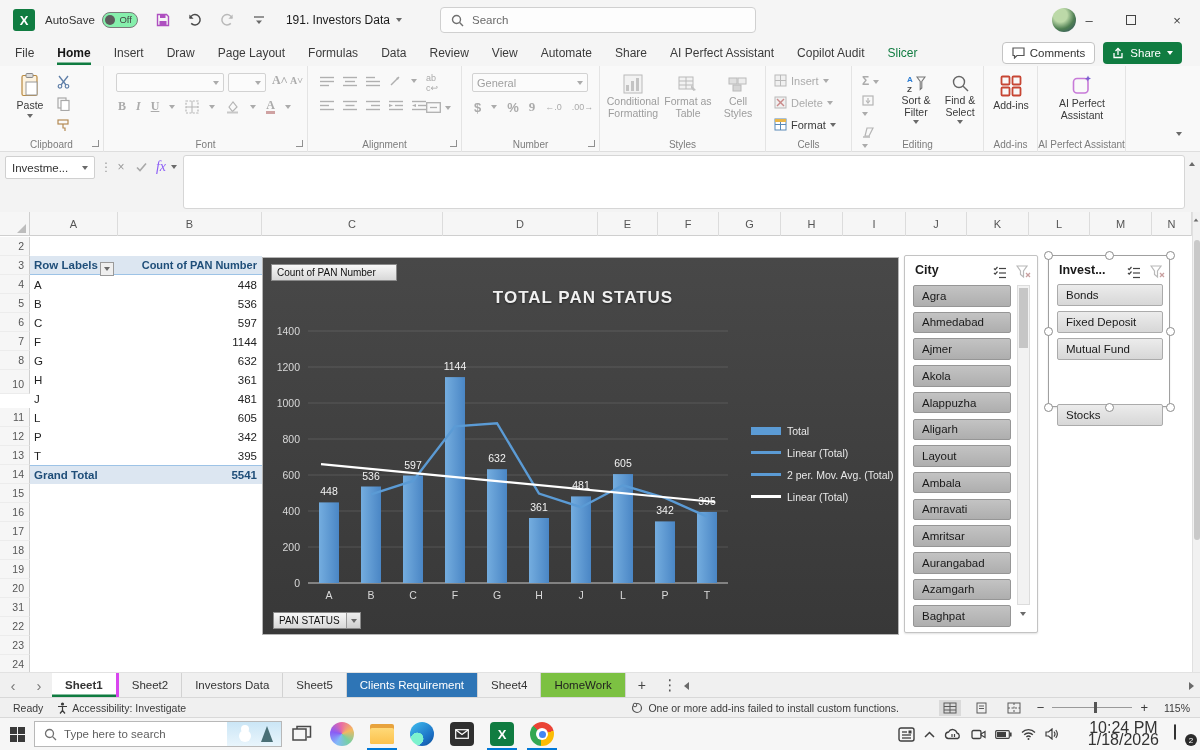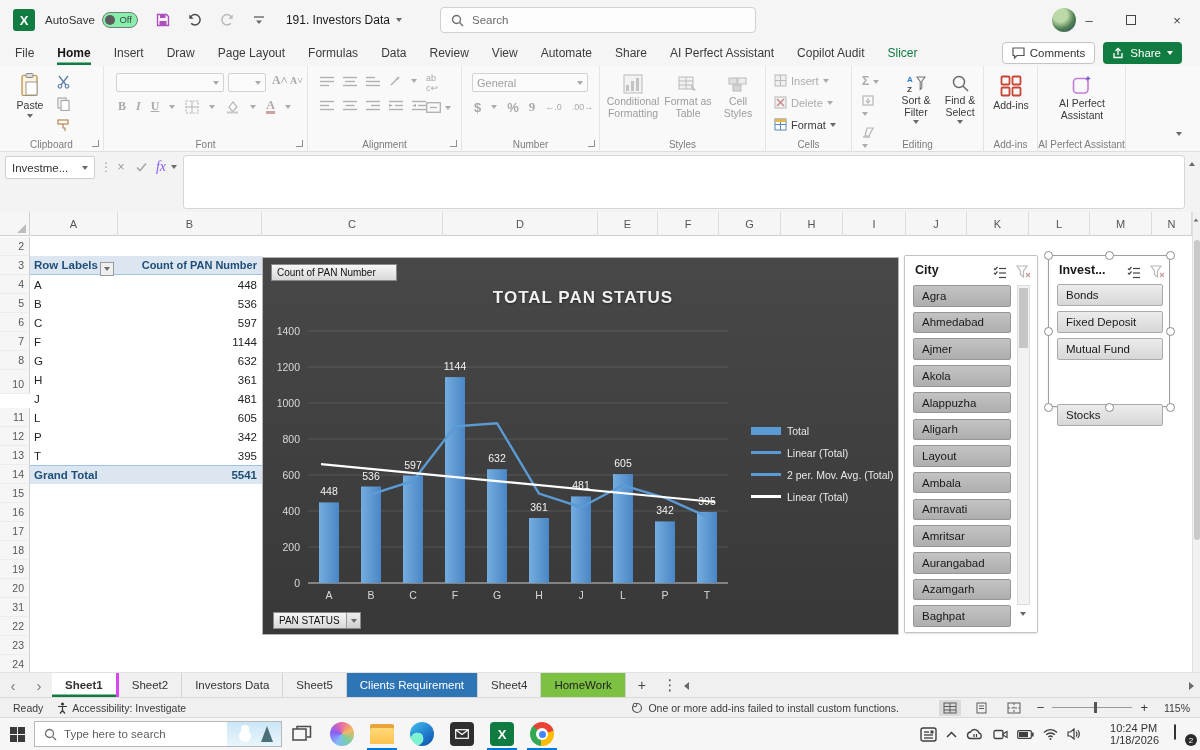--- a/index.html
+++ b/index.html
@@ -109,21 +109,21 @@
 .winlogo{display:grid;grid-template-columns:7px 7px;grid-template-rows:7px 7px;gap:1px}
 .winlogo span{background:#3a3a3a}
 #tb-searchbox{width:248px;height:26px;background:#fff;border:1px solid #b8b8b8;display:flex;align-items:center;gap:7px;padding-left:9px;color:#5f5f5f;font-size:11.5px;position:relative;overflow:hidden}
 #snowman{position:absolute;right:0;top:0;width:54px;height:24px;background:linear-gradient(180deg,#cbe6f6,#e9f5fc)}
 #snowman::before{content:"";position:absolute;left:14px;top:3px;width:8px;height:8px;background:#fff;border-radius:50%;box-shadow:0 7px 0 2px #fff}
 #snowman::after{content:"";position:absolute;right:8px;top:4px;border-left:6px solid transparent;border-right:6px solid transparent;border-bottom:16px solid #4a6f76}
 .tbico{width:26px;height:26px;margin:0 7px;display:flex;align-items:center;justify-content:center;position:relative}
 .tbico.on::after{content:"";position:absolute;bottom:-4px;left:-2px;right:-2px;height:3px;background:#0078D7}
 .appc{width:24px;height:24px;border-radius:50%}
 #tray{margin-left:auto;display:flex;align-items:center;gap:9px;padding-right:6px}
-#clock{text-align:left;font-size:11px;color:#333;line-height:12px;margin-left:20px}
+#clock{text-align:center;font-size:16px;color:#333;line-height:12px;margin-left:20px}
 #notif{position:relative;width:20px;height:18px;margin-left:6px}
 #notif .bx{width:16px;height:14px;border:1.4px solid #333;border-radius:2px}
 #notif .bdg{position:absolute;right:-3px;bottom:-3px;width:12px;height:12px;border-radius:50%;background:#2b2b2b;color:#fff;font-size:8px;display:flex;align-items:center;justify-content:center}
 .icsvg{display:block}
 </style>
 </head>
 <body>
 
 <div id="screen">
 

